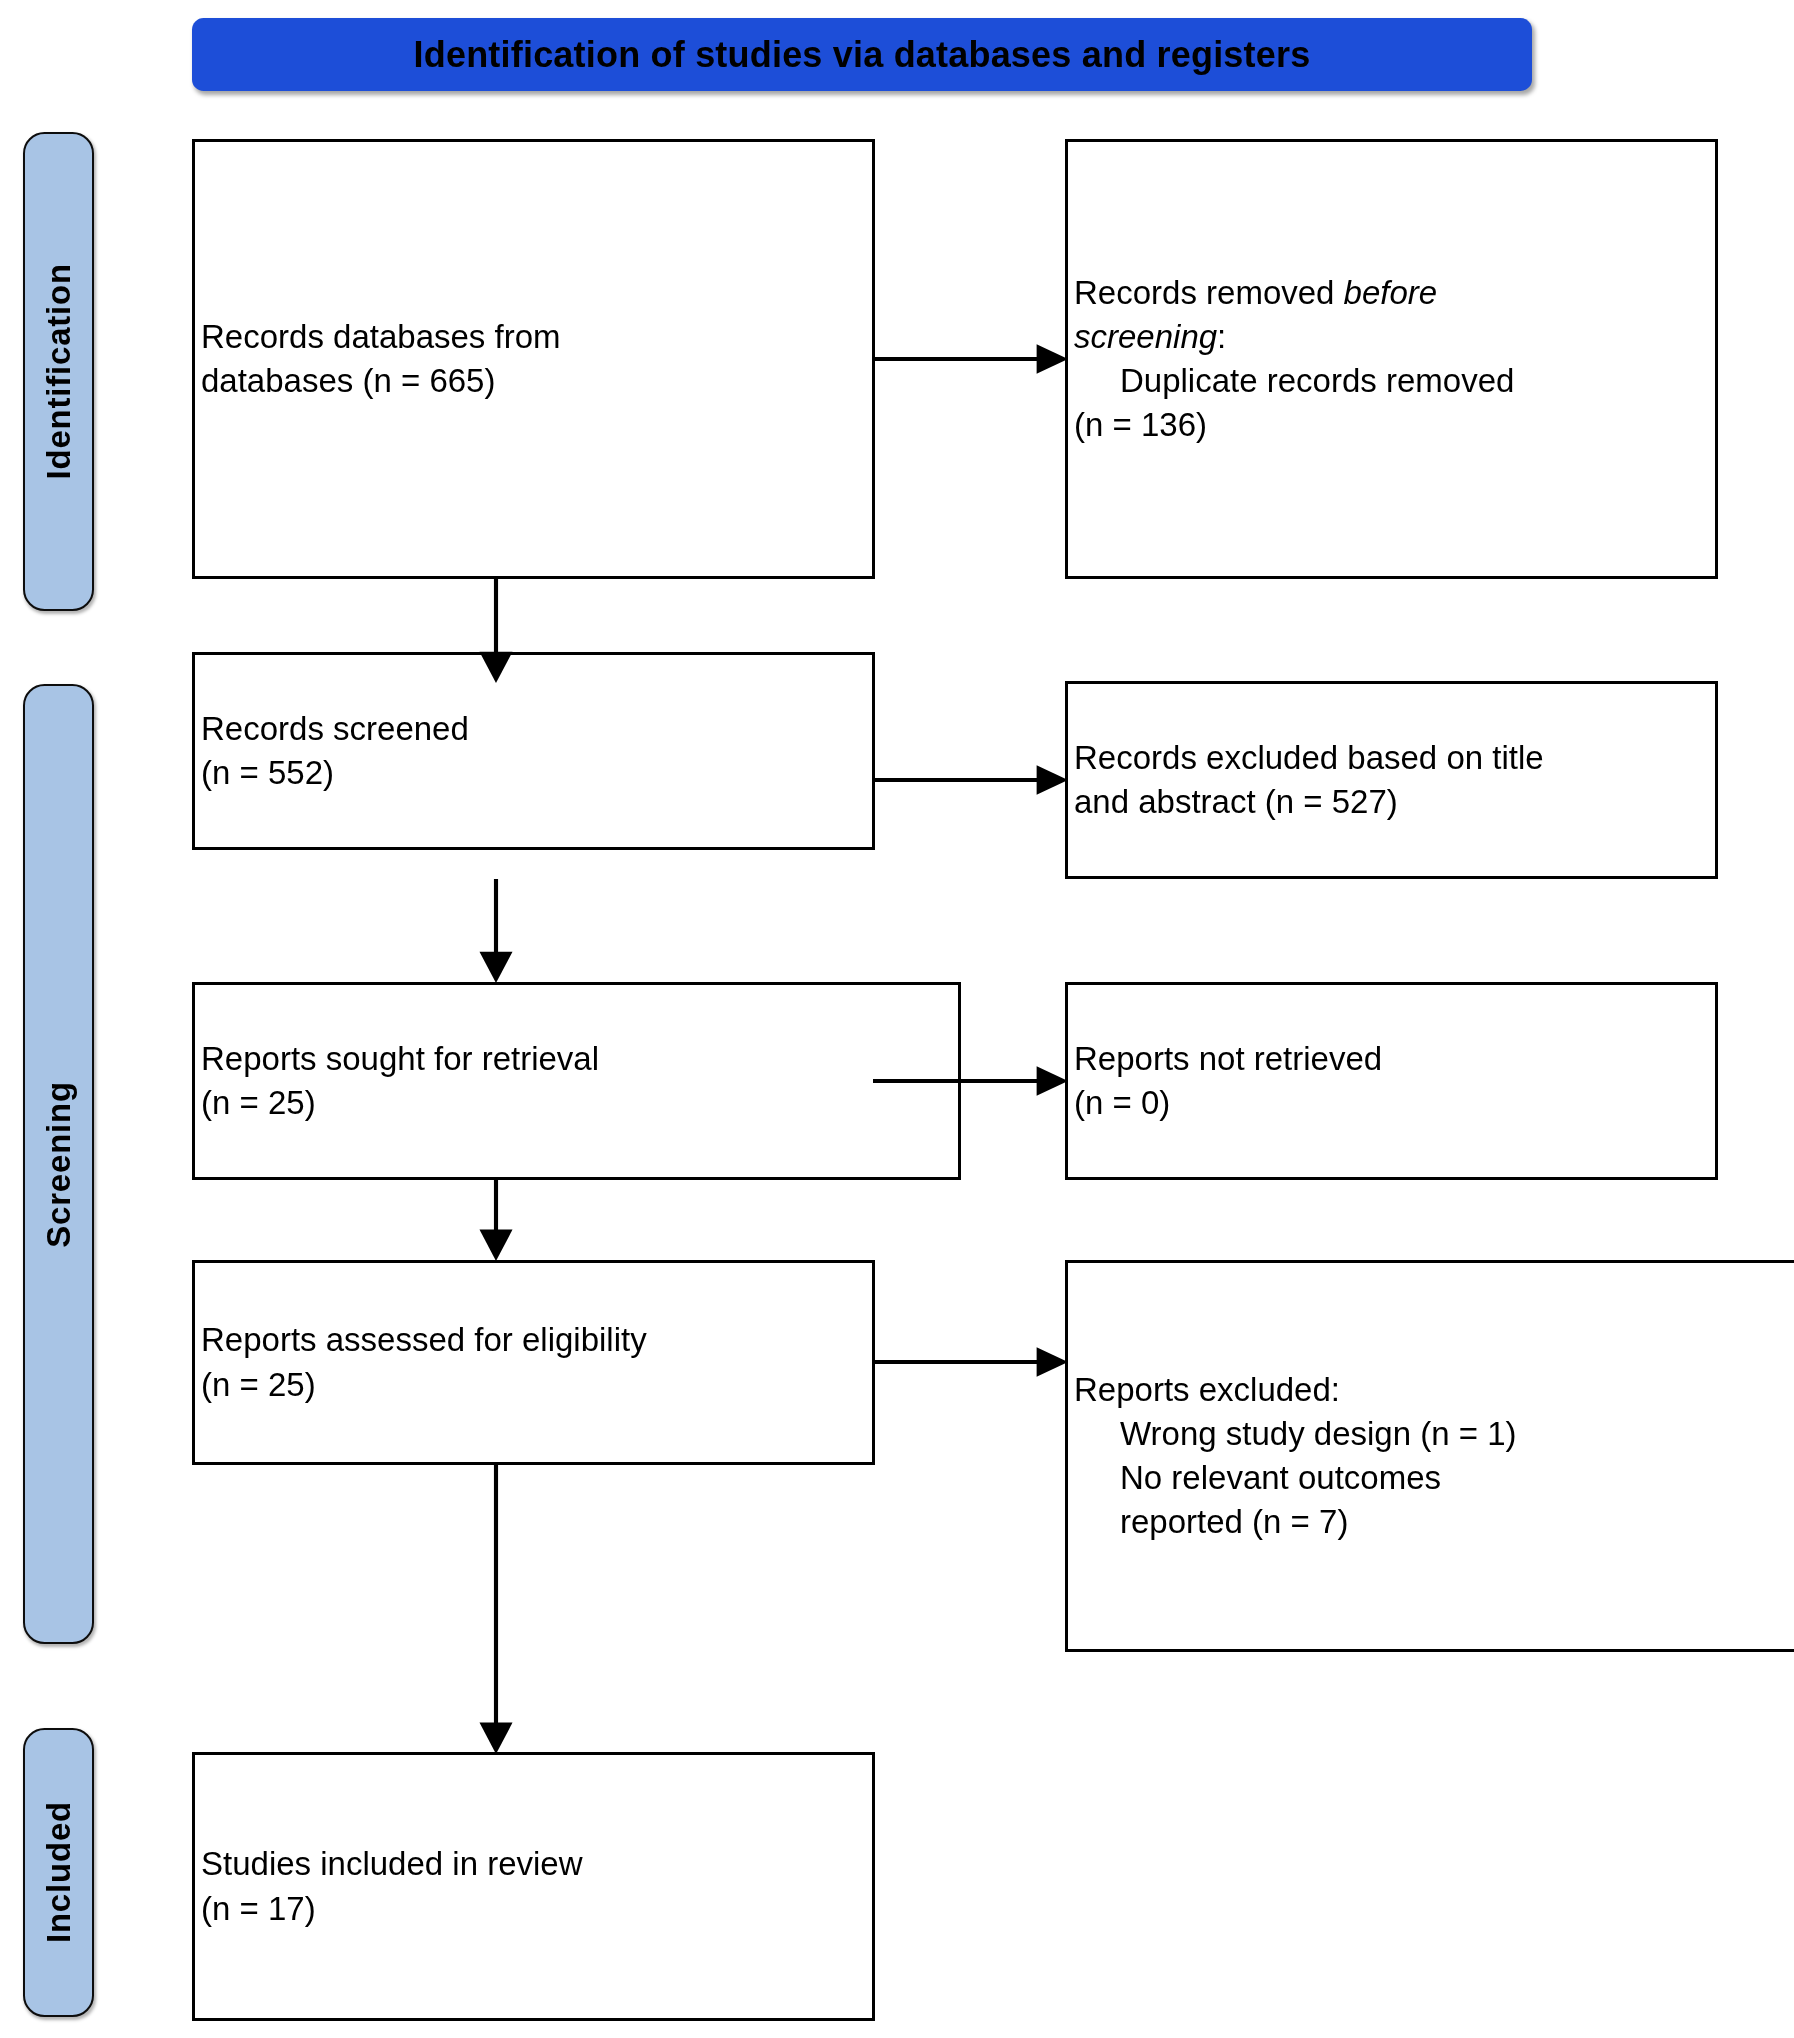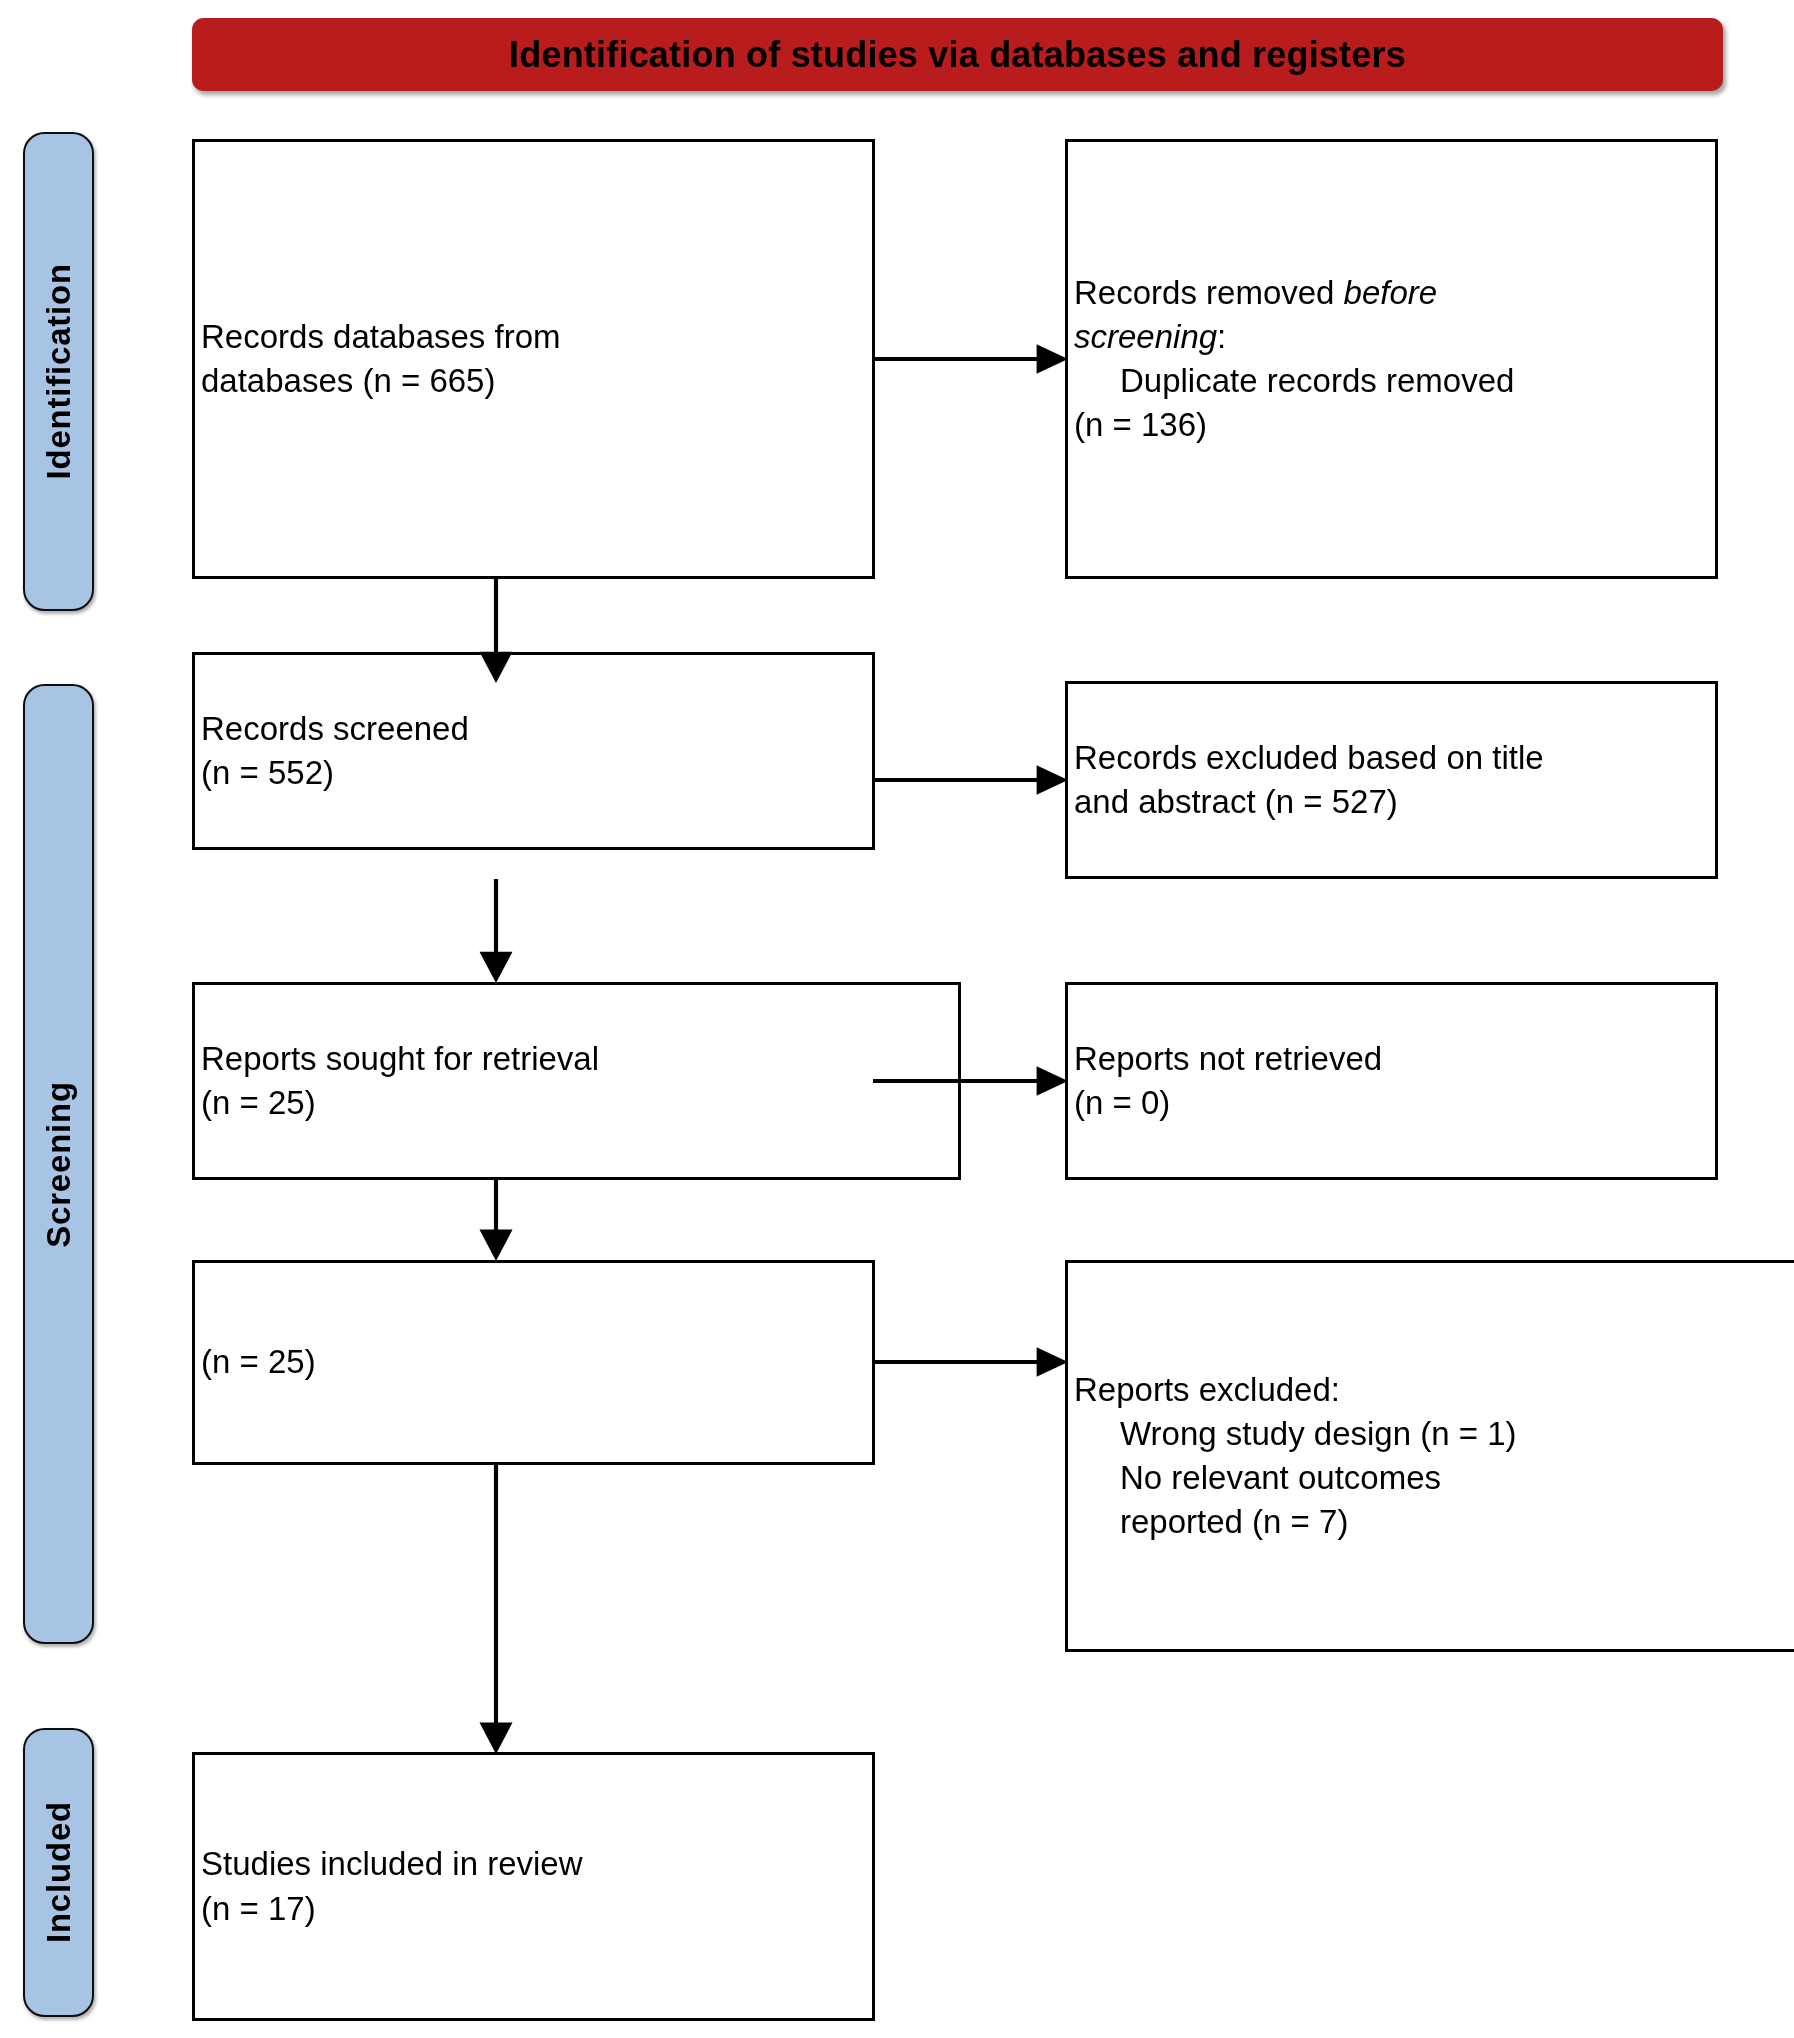--- a/index.html
+++ b/index.html
@@ -16,23 +16,23 @@
     height: 2038px;
     background: #ffffff;
     overflow: hidden;
   }
 
   
   .header-banner {
     position: absolute;
     left: 192px;
     top: 18px;
-    width: 1531px;
+    width: 1340px;
     height: 73px;
-    background: #b91c1c;
+    background: #1d4ed8;
     border-radius: 11.6px;
     box-shadow: 2.5px 3.3px 4.1px rgba(0,0,0,0.35);
     display: flex;
     align-items: center;
     justify-content: center;
     box-sizing: border-box;
   }
   .header-banner-text {
     font-size: 36px;
     font-weight: bold;
@@ -179,20 +179,21 @@
 
   <div class="flow-box" id="box-not-retrieved">
     <div class="flow-box-body">
       <span class="flow-line">Reports not retrieved</span>
       <span class="flow-line">(n = 0)</span>
     </div>
   </div>
 
   <div class="flow-box" id="box-assessed">
     <div class="flow-box-body">
+      <span class="flow-line">Reports assessed for eligibility</span>
       <span class="flow-line">(n = 25)</span>
     </div>
   </div>
 
   <div class="flow-box" id="box-reports-excl">
     <div class="flow-box-body">
       <span class="flow-line">Reports excluded:</span>
       <span class="flow-line indent">Wrong study design (n = 1)</span>
       <span class="flow-line indent">No relevant outcomes</span>
       <span class="flow-line indent">reported (n = 7)</span>

